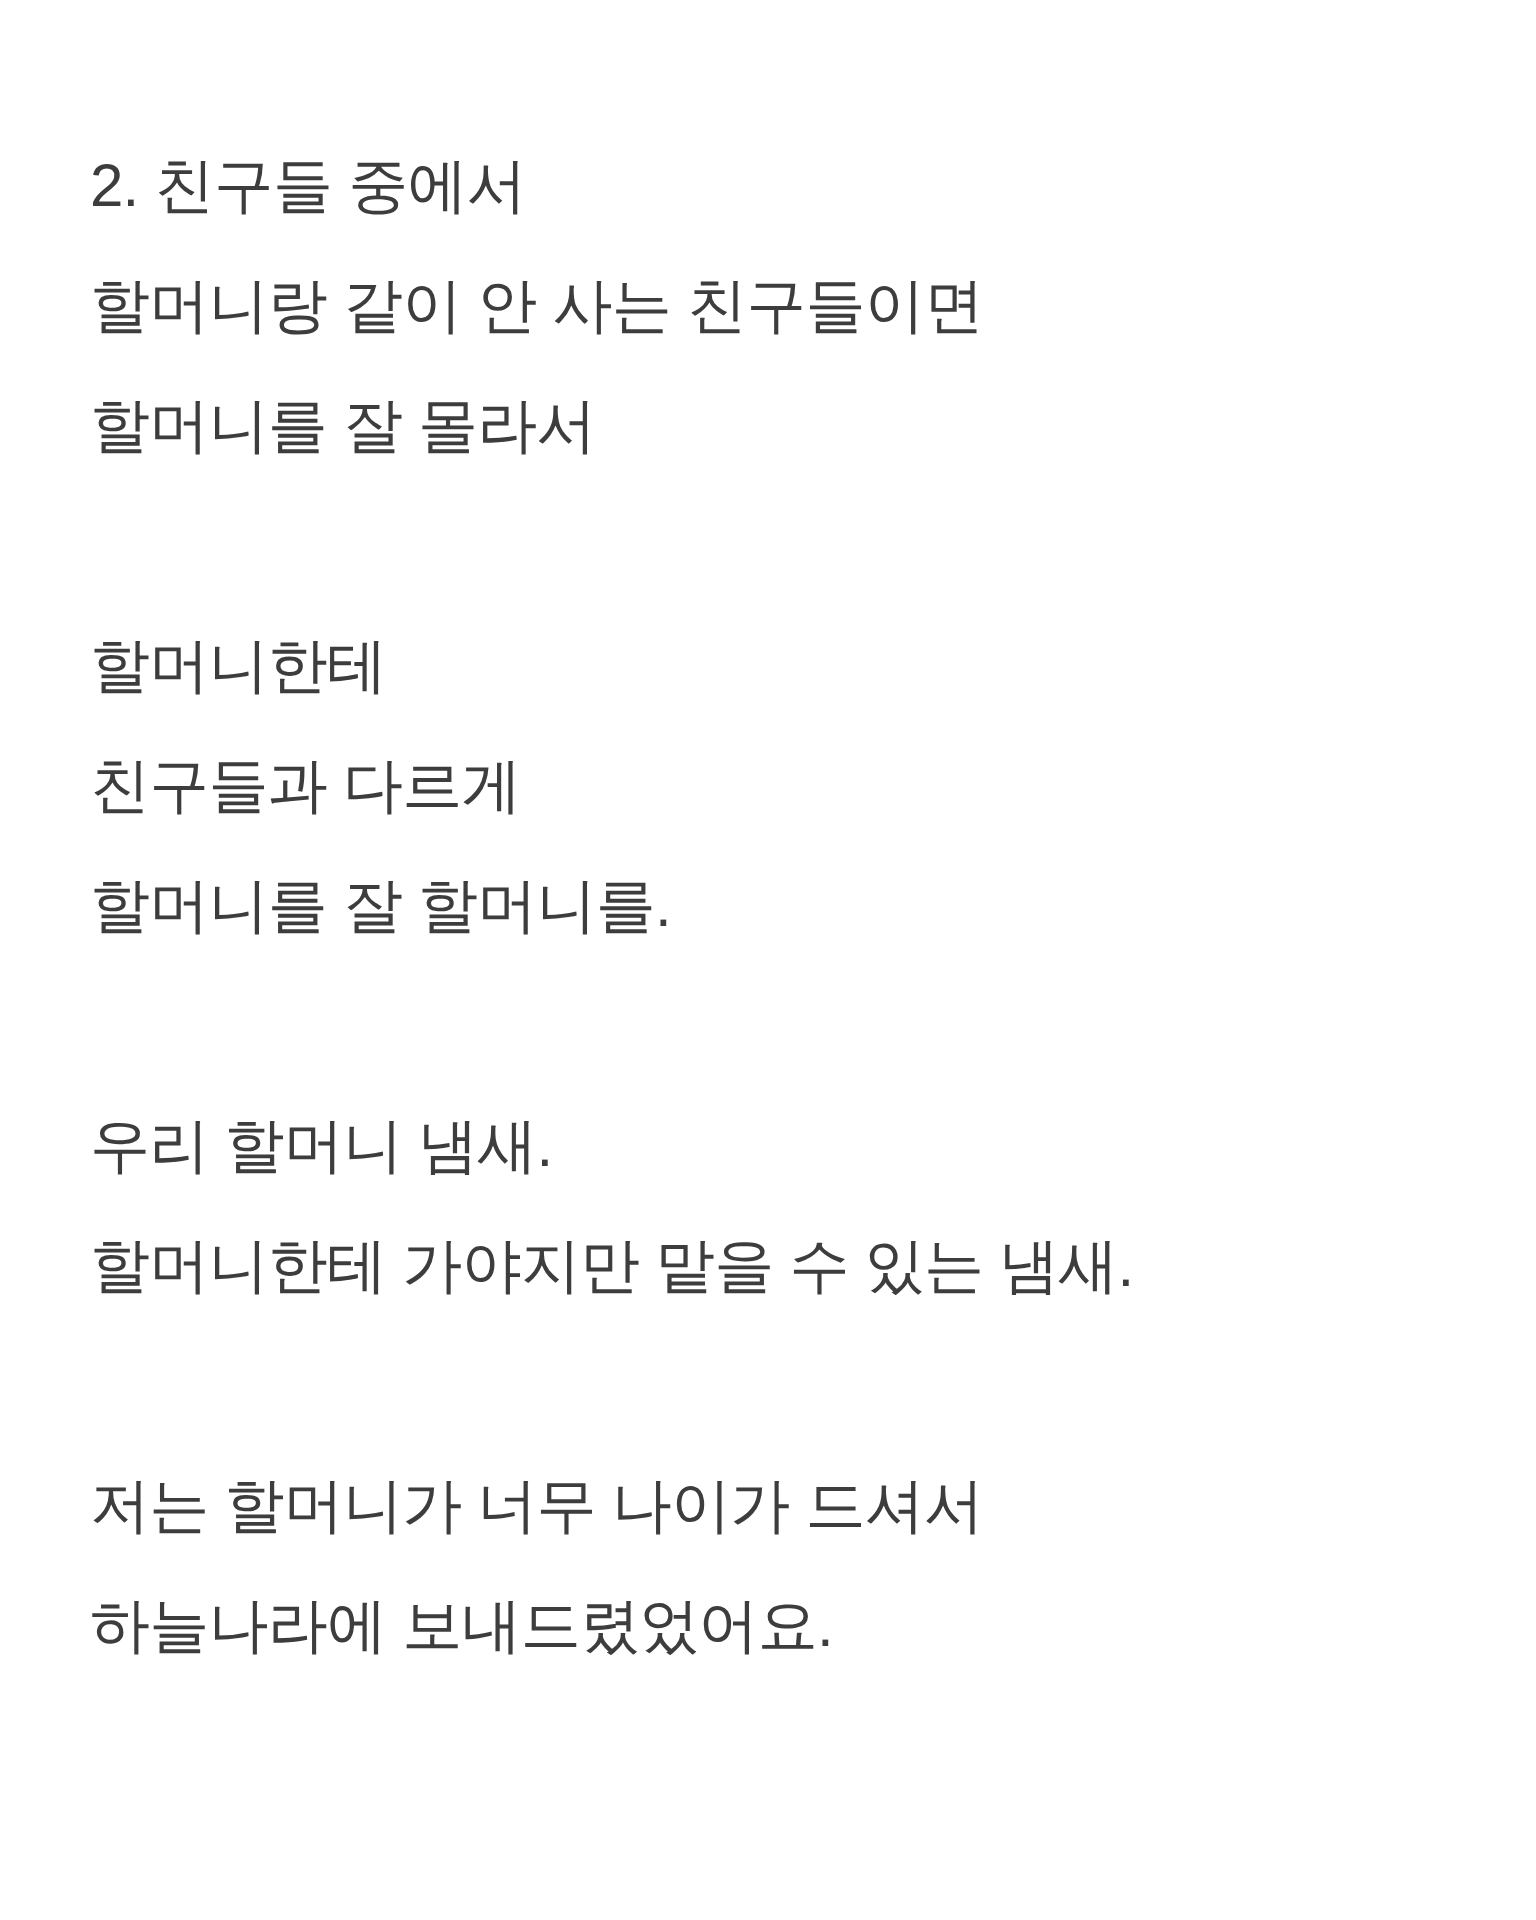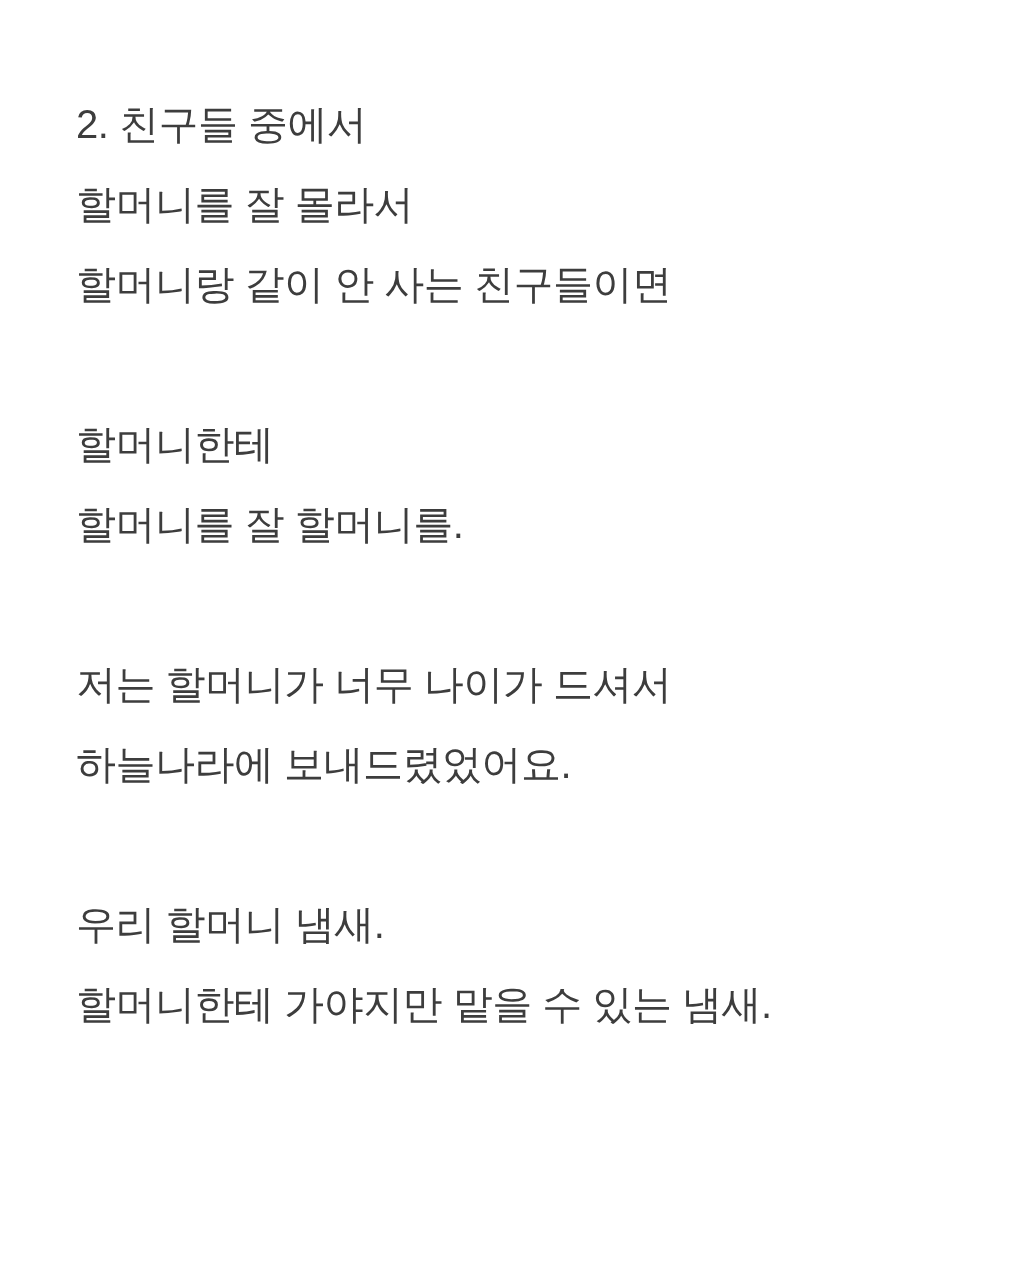--- a/index.html
+++ b/index.html
@@ -14,48 +14,48 @@
     font-family: "Liberation Sans", "DejaVu Sans", sans-serif;
   }
   .text-body {
     box-sizing: border-box;
     padding: 84px 30px 0 60px;
     color: #3d3d3d;
     font-size: 40px;
     line-height: 80px;
     font-weight: 400;
     letter-spacing: -0.5px;
-    margin-left: 16px;
   }
   .paragraph {
     margin: 0 0 80px 0;
   }
   .text-line {
     white-space: nowrap;
   }
 </style>
 </head>
 <body>
 
 <div class="text-body">
 
   <div class="paragraph">
     <div class="text-line">2. 친구들 중에서</div>
+    <div class="text-line">할머니랑 같이 안 사는 친구들이면</div>
     <div class="text-line">할머니를 잘 몰라서</div>
-    <div class="text-line">할머니랑 같이 안 사는 친구들이면</div>
   </div>
 
   <div class="paragraph">
     <div class="text-line">할머니한테</div>
+    <div class="text-line">친구들과 다르게</div>
     <div class="text-line">할머니를 잘 할머니를.</div>
+  </div>
+
+  <div class="paragraph">
+    <div class="text-line">우리 할머니 냄새.</div>
+    <div class="text-line">할머니한테 가야지만 맡을 수 있는 냄새.</div>
   </div>
 
   <div class="paragraph">
     <div class="text-line">저는 할머니가 너무 나이가 드셔서</div>
     <div class="text-line">하늘나라에 보내드렸었어요.</div>
   </div>
 
-  <div class="paragraph">
-    <div class="text-line">우리 할머니 냄새.</div>
-    <div class="text-line">할머니한테 가야지만 맡을 수 있는 냄새.</div>
-  </div>
-
 </div>
 
 </body></html>

